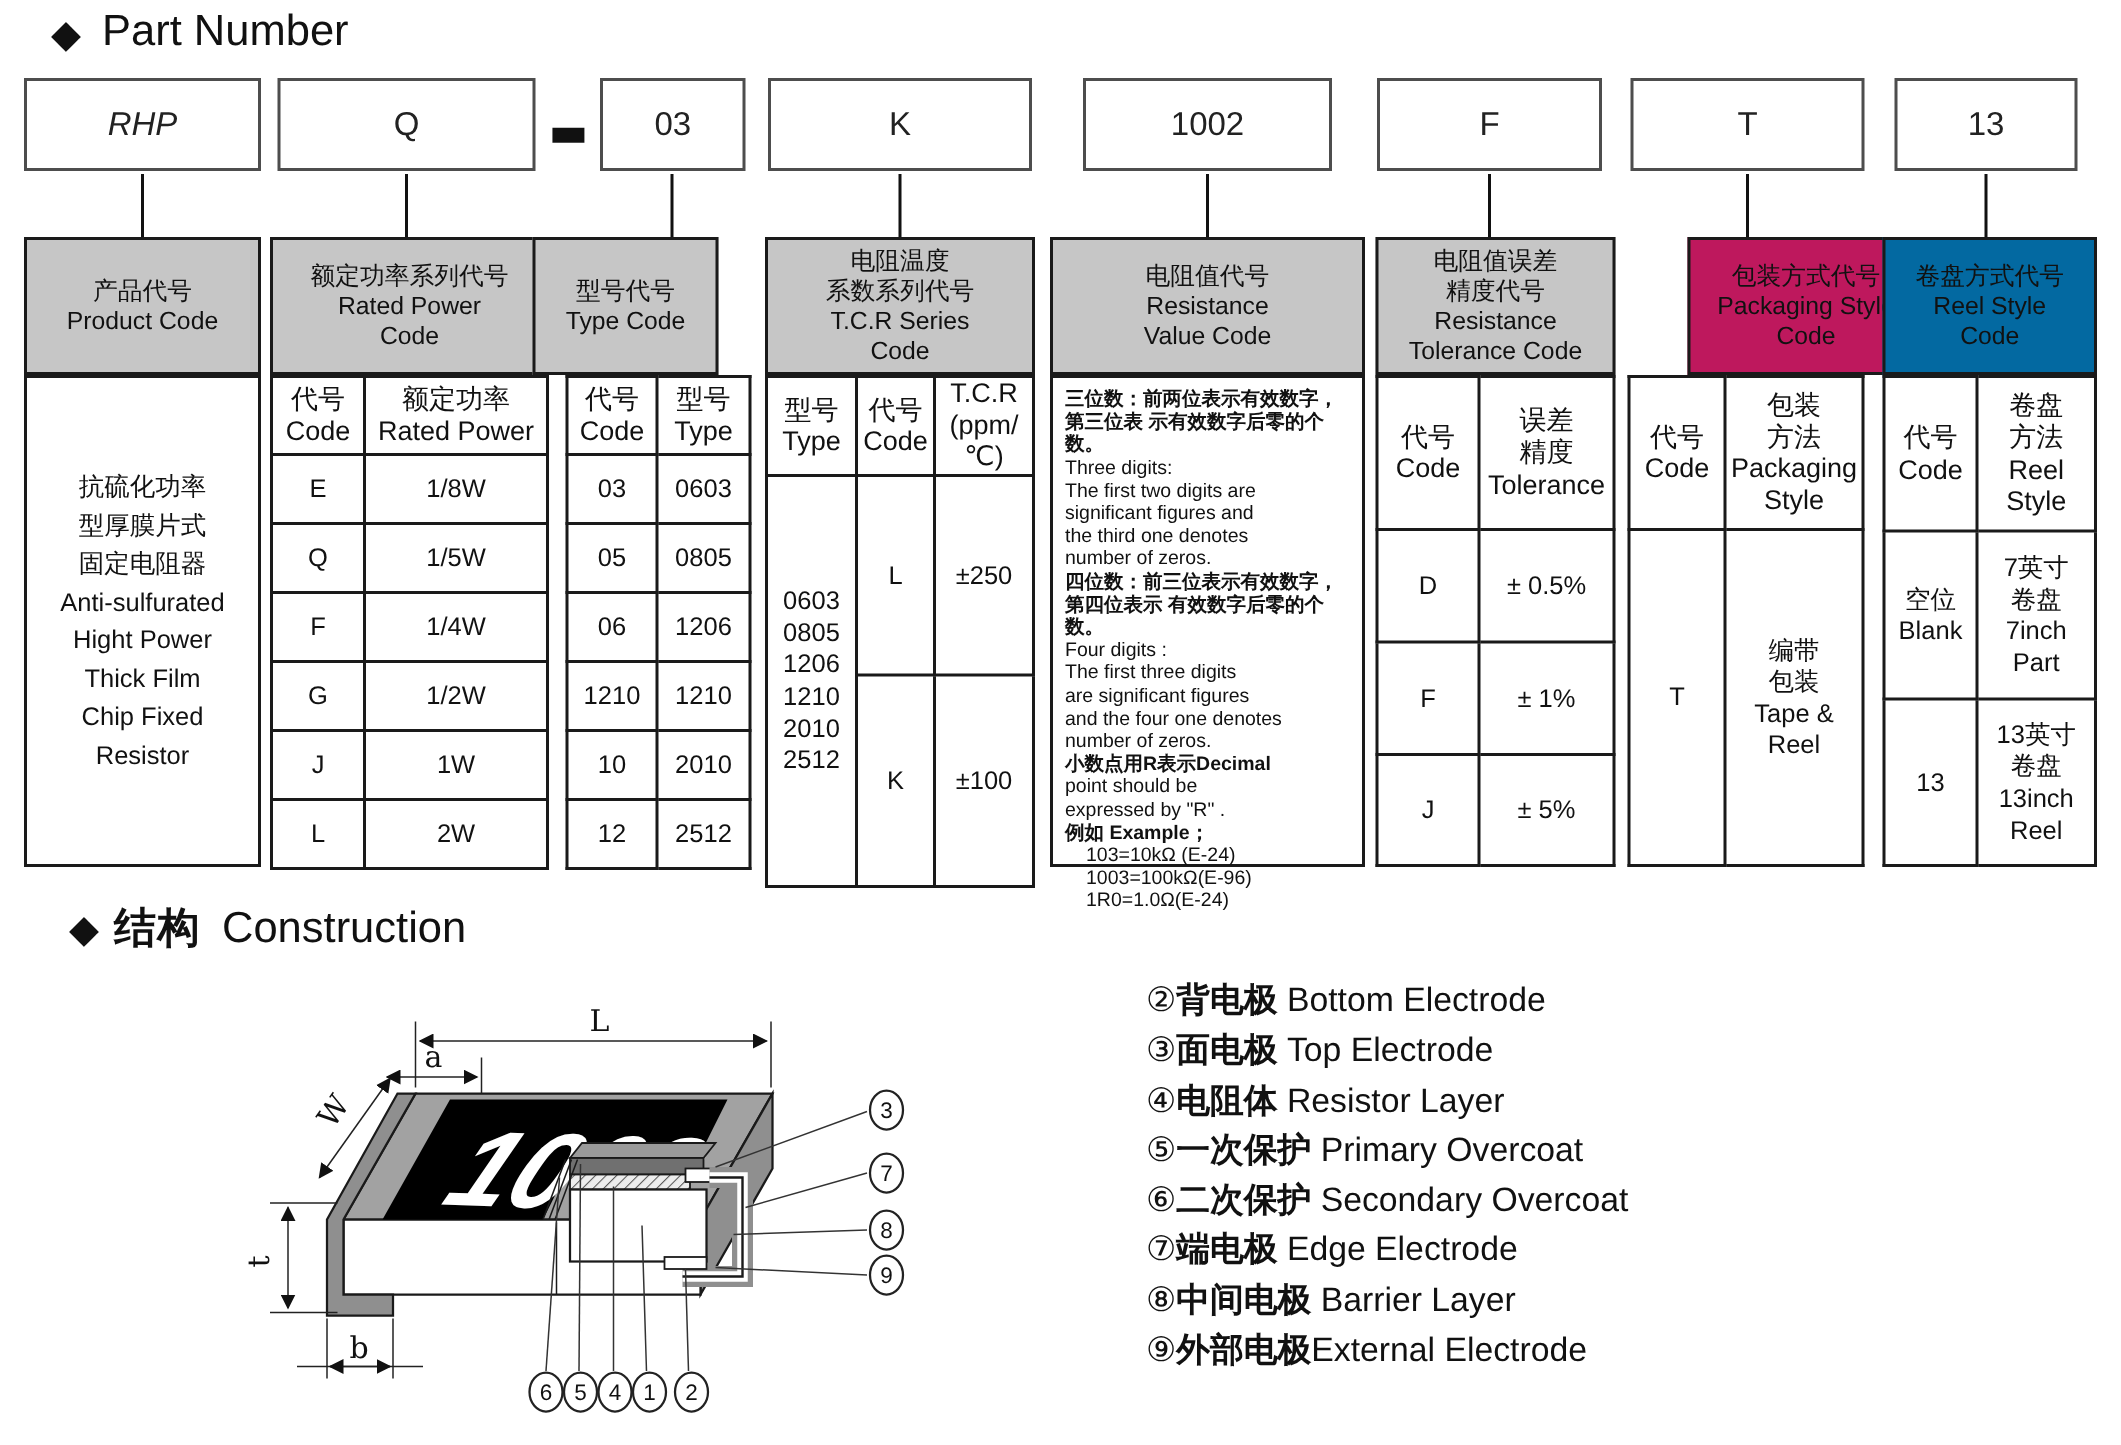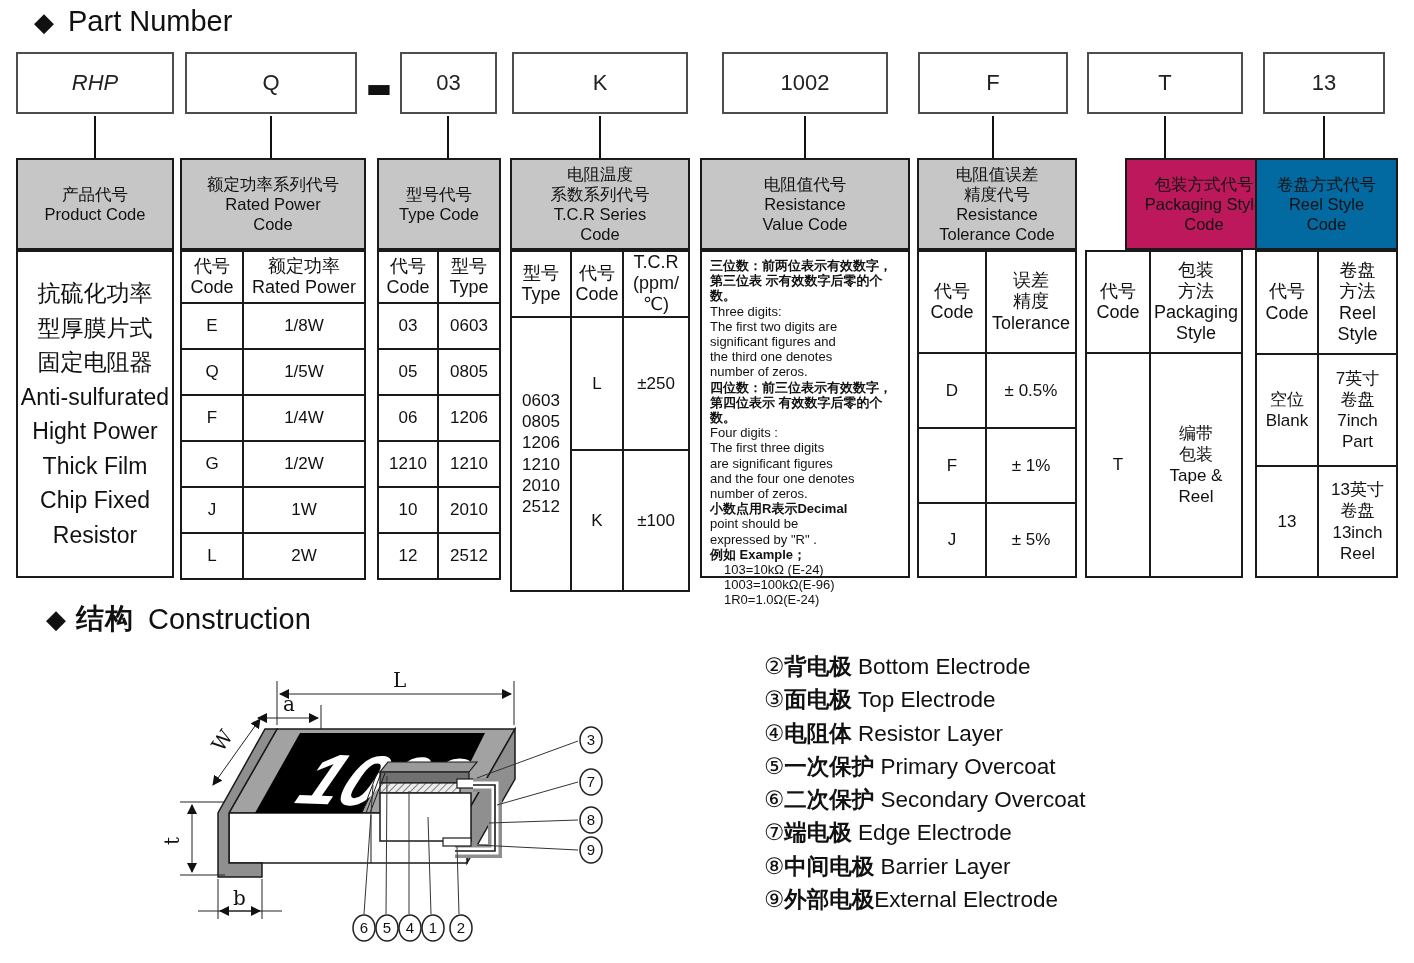--- a/index.html
+++ b/index.html
@@ -76,42 +76,42 @@
 <div class="connector" style="left:804px;"></div>
 <div class="connector" style="left:992px;"></div>
 <div class="connector" style="left:1164px;"></div>
 <div class="connector" style="left:1323px;"></div>
 
 <div class="col-header" style="left: 16px; width: 158px; background: rgb(198, 198, 198);">产品代号
 Product Code</div>
 <div class="col-header" style="left: 180px; width: 186px; background: rgb(198, 198, 198);">额定功率系列代号
 Rated Power
 Code</div>
-<div class="col-header" style="left: 377px; width: 124px; background: rgb(198, 198, 198);">型号代号
+<div class="col-header" style="left: 355px; width: 124px; background: rgb(198, 198, 198);">型号代号
 Type Code</div>
 <div class="col-header" style="left: 510px; width: 180px; background: rgb(198, 198, 198);">电阻温度
 系数系列代号
 T.C.R Series
 Code</div>
 <div class="col-header" style="left: 700px; width: 210px; background: rgb(198, 198, 198);">电阻值代号
 Resistance
 Value Code</div>
 <div class="col-header" style="left: 917px; width: 160px; background: rgb(198, 198, 198);">电阻值误差
 精度代号
 Resistance
 Tolerance Code</div>
 <div class="col-header" style="left: 1125px; width: 158px; background: #be185d;">包装方式代号
 Packaging Style
 Code</div>
 <div class="col-header" style="left: 1255px; width: 143px; background: #0369a1;">卷盘方式代号
 Reel Style
 Code</div>
 
 <div class="col-body" style="left:16px;width:158px;">
-  <div class="text-box center-flex prewrap" style="font-size:23px;line-height:1.5;">抗硫化功率
+  <div class="text-box center-flex prewrap" style="font-size:17px;line-height:1.5;">抗硫化功率
 型厚膜片式
 固定电阻器
 Anti-sulfurated
 Hight Power
 Thick Film
 Chip Fixed
 Resistor</div>
 </div>
 
 <div class="col-body" style="left:180px;width:186px;">

